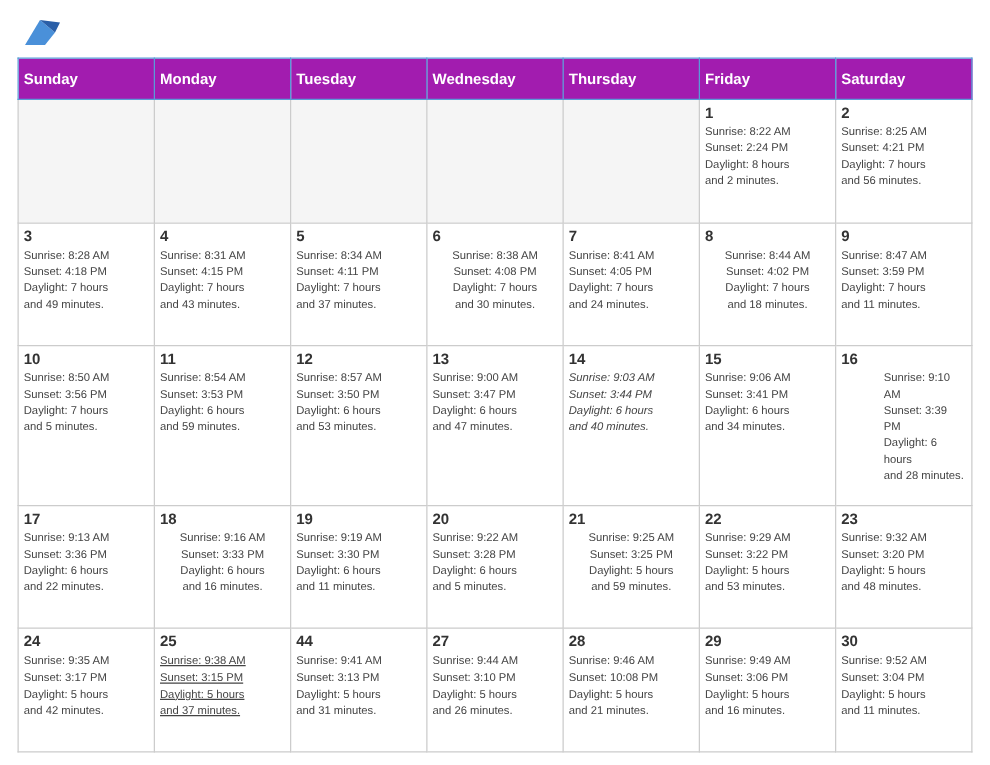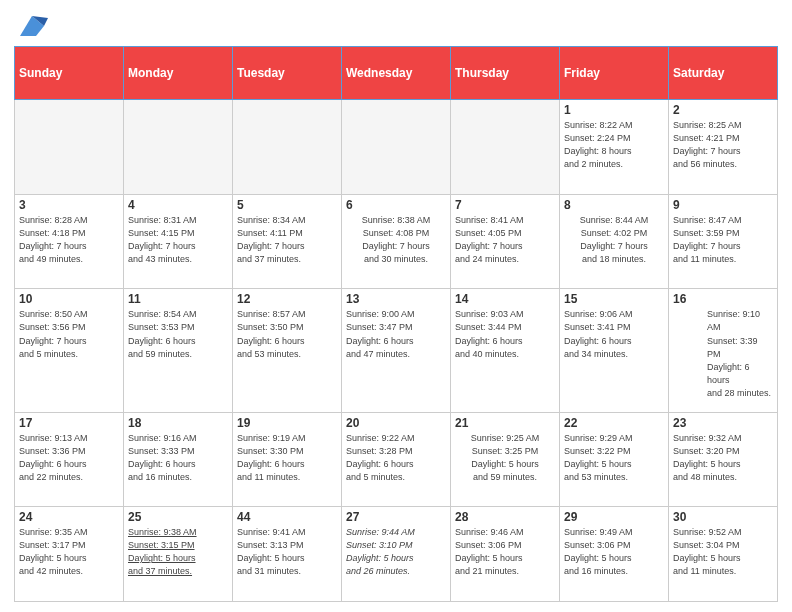--- a/index.html
+++ b/index.html
@@ -56,25 +56,25 @@
       color: #555;
       margin-top: 2px;
     }
     .calendar {
       flex: 1;
       border-collapse: collapse;
       width: 100%;
       table-layout: fixed;
     }
     .calendar th {
-      background: #ef4444;
+      background: #a21caf;
       color: #fff;
       font-size: 12px;
       font-weight: bold;
-      padding: 19px 4px;
+      padding: 9px 4px;
       text-align: left;
       border: 1px solid #5a9bd8;
     }
     .calendar td {
       border: 1px solid #ccc;
       vertical-align: top;
       padding: 3px 4px;
       font-size: 9.5px;
       color: #333;
       background: #fff;
@@ -227,21 +227,21 @@
           </td>
           <td>
             <div class="day-number">13</div>
             <div class="day-info" style="white-space: pre-line;">Sunrise: 9:00 AM
 Sunset: 3:47 PM
 Daylight: 6 hours
 and 47 minutes.</div>
           </td>
           <td>
             <div class="day-number">14</div>
-            <div class="day-info" style="white-space: pre-line;">Sunrise: 9:03 AM
+            <div class="day-info" style="white-space: pre-line; font-style: italic;">Sunrise: 9:03 AM
 Sunset: 3:44 PM
 Daylight: 6 hours
 and 40 minutes.</div>
           </td>
           <td>
             <div class="day-number">15</div>
             <div class="day-info" style="white-space: pre-line;">Sunrise: 9:06 AM
 Sunset: 3:41 PM
 Daylight: 6 hours
 and 34 minutes.</div>
@@ -257,21 +257,21 @@
         <tr>
           <td>
             <div class="day-number">17</div>
             <div class="day-info" style="white-space: pre-line;">Sunrise: 9:13 AM
 Sunset: 3:36 PM
 Daylight: 6 hours
 and 22 minutes.</div>
           </td>
           <td>
             <div class="day-number">18</div>
-            <div class="day-info" style="white-space: pre-line;">Sunrise: 9:16 AM
+            <div class="day-info" style="white-space: pre-line; text-align: center;">Sunrise: 9:16 AM
 Sunset: 3:33 PM
 Daylight: 6 hours
 and 16 minutes.</div>
           </td>
           <td>
             <div class="day-number">19</div>
             <div class="day-info" style="white-space: pre-line;">Sunrise: 9:19 AM
 Sunset: 3:30 PM
 Daylight: 6 hours
 and 11 minutes.</div>
@@ -322,29 +322,29 @@
           </td>
           <td>
             <div class="day-number">44</div>
             <div class="day-info" style="white-space: pre-line;">Sunrise: 9:41 AM
 Sunset: 3:13 PM
 Daylight: 5 hours
 and 31 minutes.</div>
           </td>
           <td>
             <div class="day-number">27</div>
-            <div class="day-info" style="white-space: pre-line; font-style: italic;">Sunrise: 9:44 AM
+            <div class="day-info" style="white-space: pre-line;">Sunrise: 9:44 AM
 Sunset: 3:10 PM
 Daylight: 5 hours
 and 26 minutes.</div>
           </td>
           <td>
             <div class="day-number">28</div>
             <div class="day-info" style="white-space: pre-line;">Sunrise: 9:46 AM
-Sunset: 3:06 PM
+Sunset: 10:08 PM
 Daylight: 5 hours
 and 21 minutes.</div>
           </td>
           <td>
             <div class="day-number">29</div>
             <div class="day-info" style="white-space: pre-line;">Sunrise: 9:49 AM
 Sunset: 3:06 PM
 Daylight: 5 hours
 and 16 minutes.</div>
           </td>

